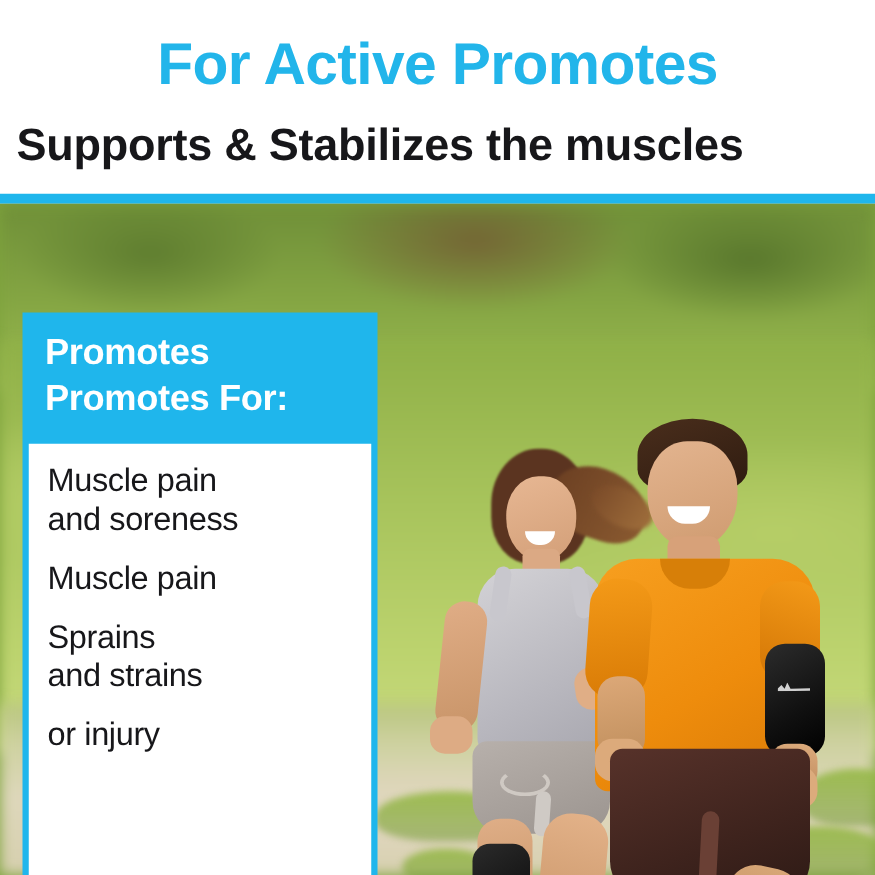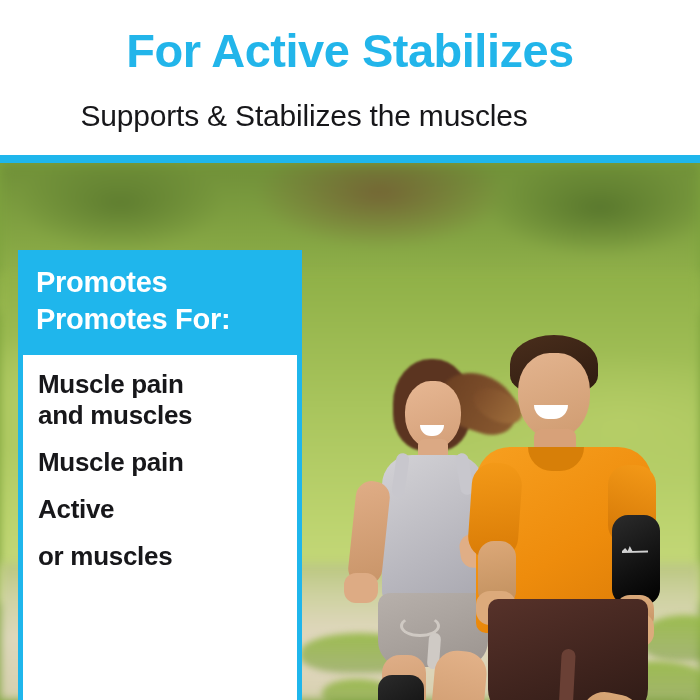--- a/index.html
+++ b/index.html
@@ -39,23 +39,23 @@
     font-weight: bold;
     letter-spacing: -0.5px;
     color: #22b5ea;
     white-space: nowrap;
   }
 
   #subhead {
     position: absolute;
     left: 0; top: 96px;
     width: 608px;
-    font-size: 30px;
+    font-size: 36px;
     line-height: 40px;
-    font-weight: normal;
+    font-weight: bold;
     letter-spacing: -0.2px;
     color: #17171a;
     white-space: nowrap;
   }
 
   #divider {
     position: absolute;
     left: 0; top: 155px;
     width: 700px;
     height: 8px;
@@ -222,33 +222,33 @@
     left: 5px; top: 105px;
     width: 274px;
     height: 356px;
     background: #ffffff;
     padding: 14px 10px 0 15px;
   }
   .bullet {
     color: #17171a;
     font-size: 26px;
     line-height: 31px;
-    font-weight: bold;
+    font-weight: normal;
     letter-spacing: -0.3px;
     margin-bottom: 16px;
   }
   .bullet .ln { display: block; white-space: nowrap; }
 </style>
 </head>
 <body>
 
 <div id="page">
 
   <div id="header">
-    <div id="headline">For Active Stabilizes</div>
+    <div id="headline">For Active Promotes</div>
     <div id="subhead">Supports &amp; Stabilizes the muscles</div>
   </div>
   <div id="divider"></div>
 
   <div id="photo">
 
     <div class="bg-trees"></div>
     <div class="bg-grass"></div>
     <div class="bg-path"></div>
 
@@ -309,31 +309,32 @@
 
   <div id="card">
     <div id="card-head">
       <span class="hl">Promotes</span>
       <span class="hl">Promotes For:</span>
     </div>
     <div id="card-body">
 
       <div class="bullet">
         <span class="ln">Muscle pain</span>
-        <span class="ln">and muscles</span>
+        <span class="ln">and soreness</span>
       </div>
 
       <div class="bullet">
         <span class="ln">Muscle pain</span>
       </div>
 
       <div class="bullet">
-        <span class="ln">Active</span>
+        <span class="ln">Sprains</span>
+        <span class="ln">and strains</span>
       </div>
 
       <div class="bullet">
-        <span class="ln">or muscles</span>
+        <span class="ln">or injury</span>
       </div>
 
     </div>
   </div>
 
 </div>
 
 </body></html>

